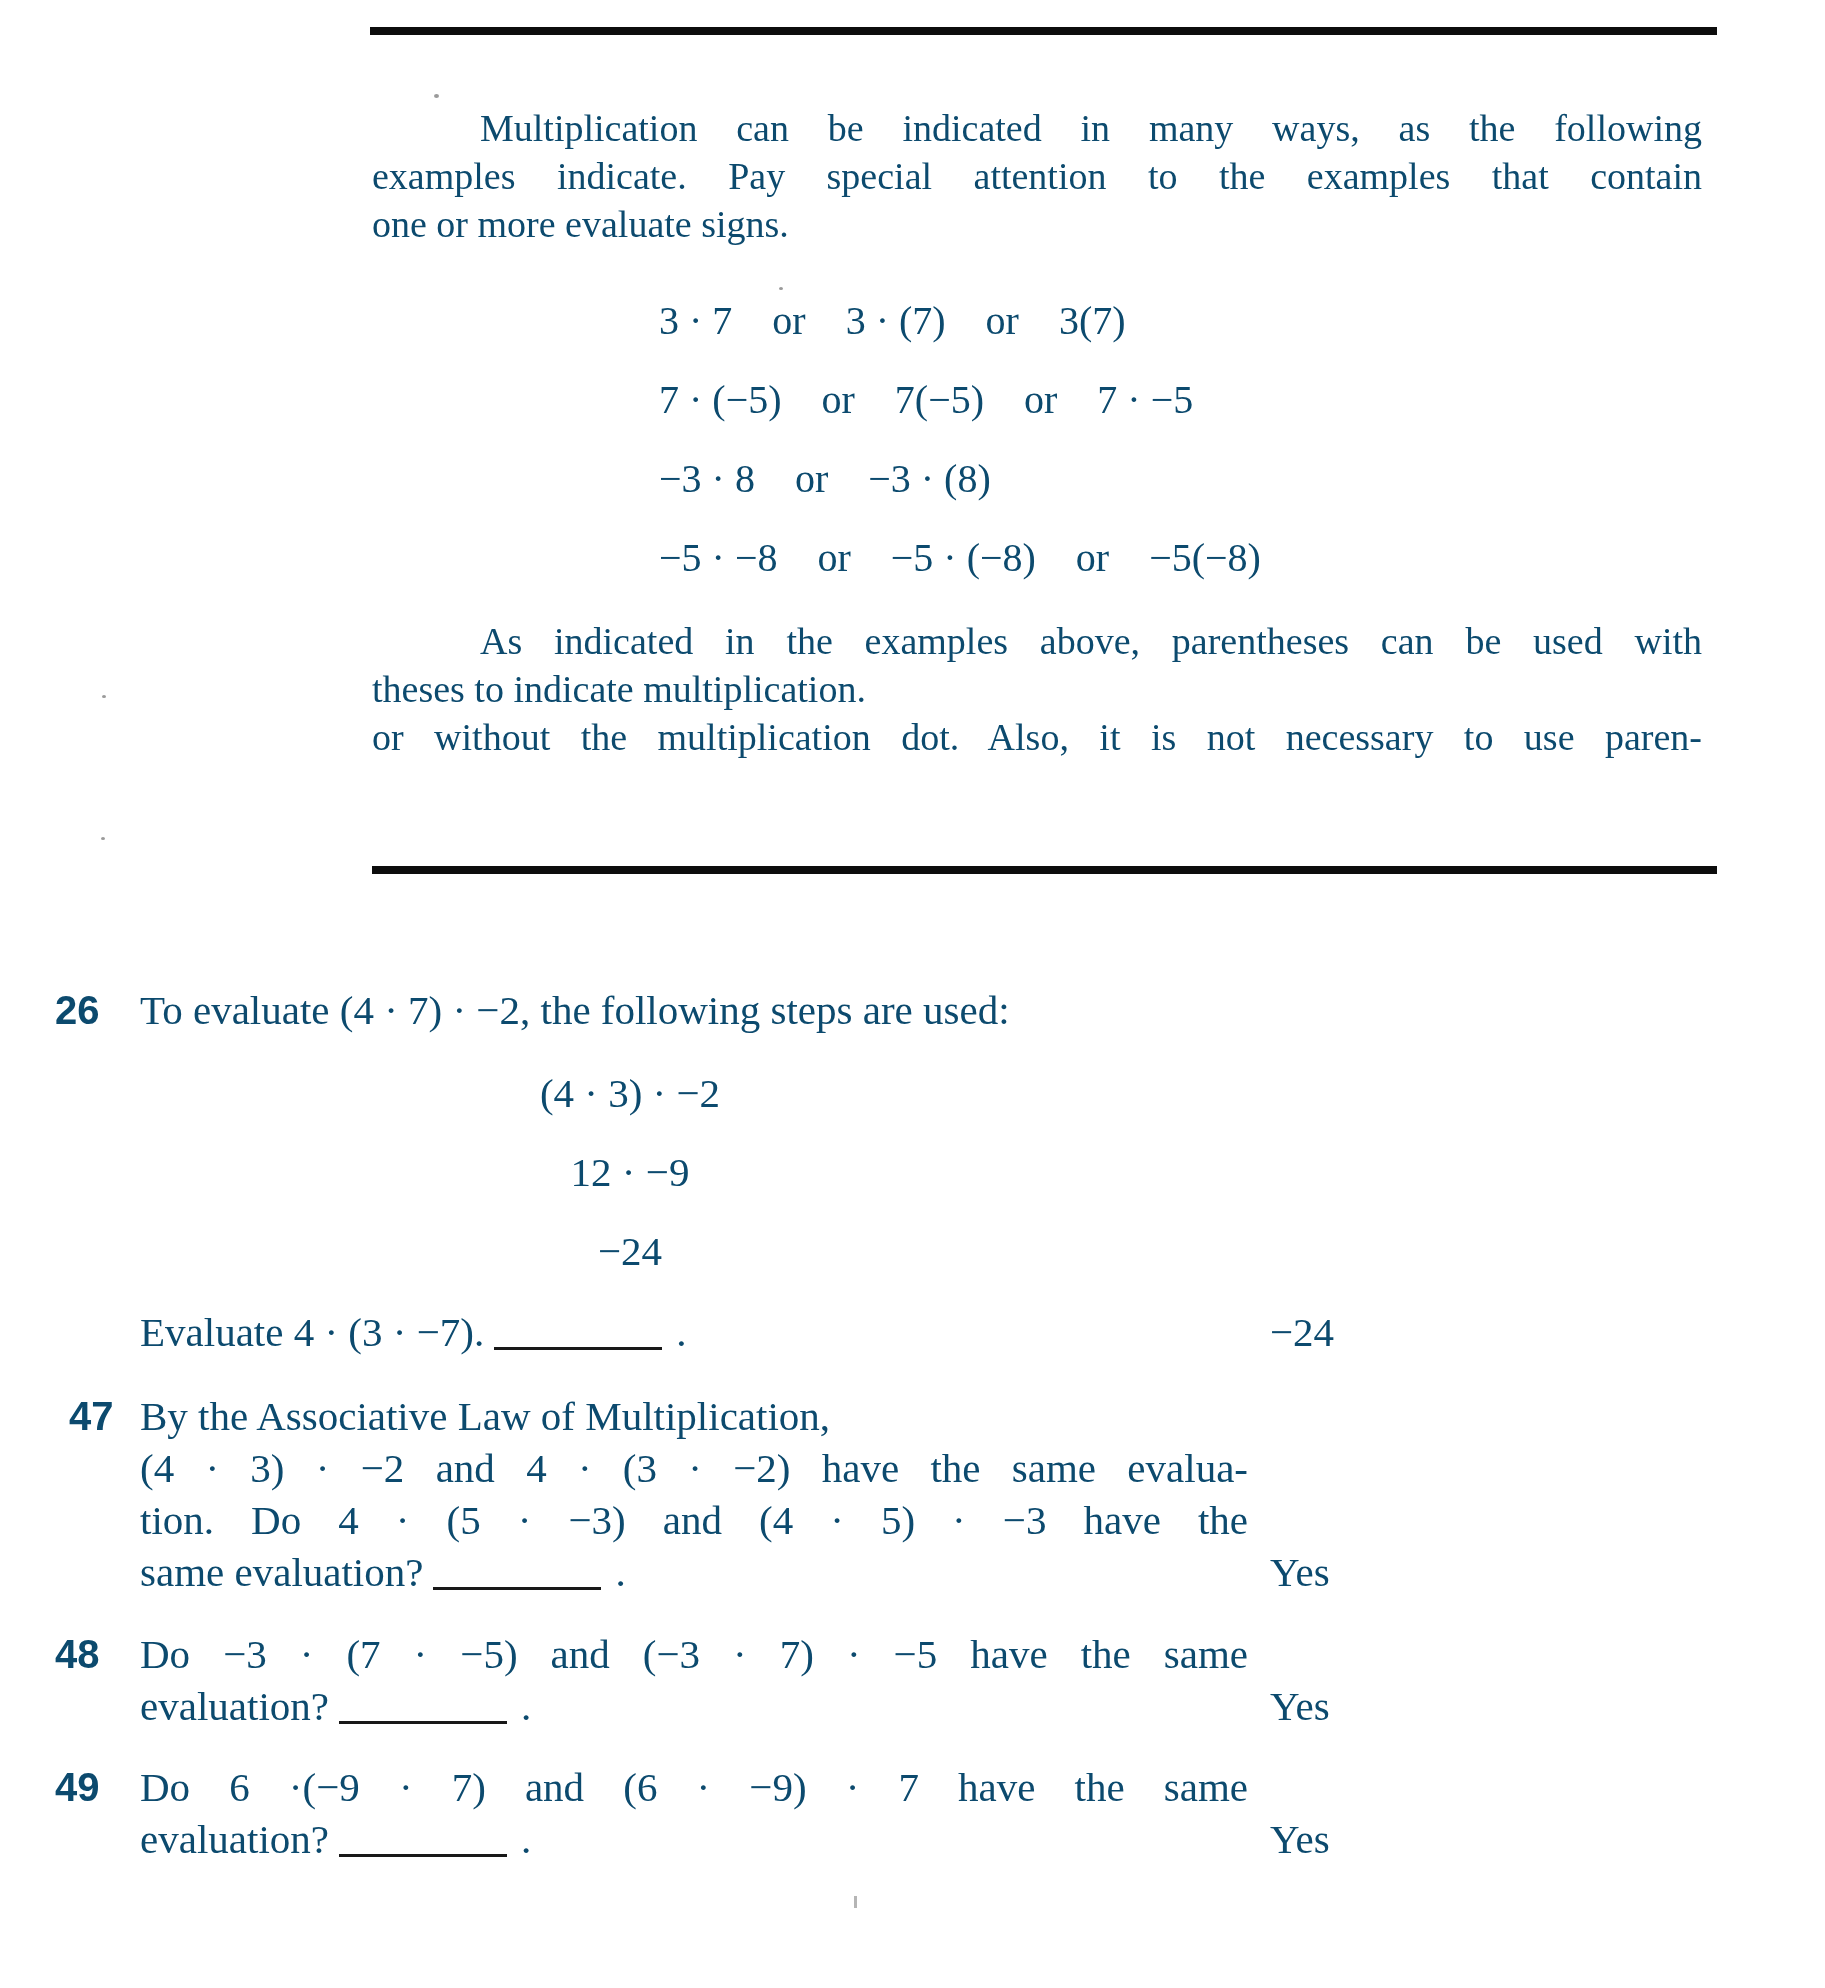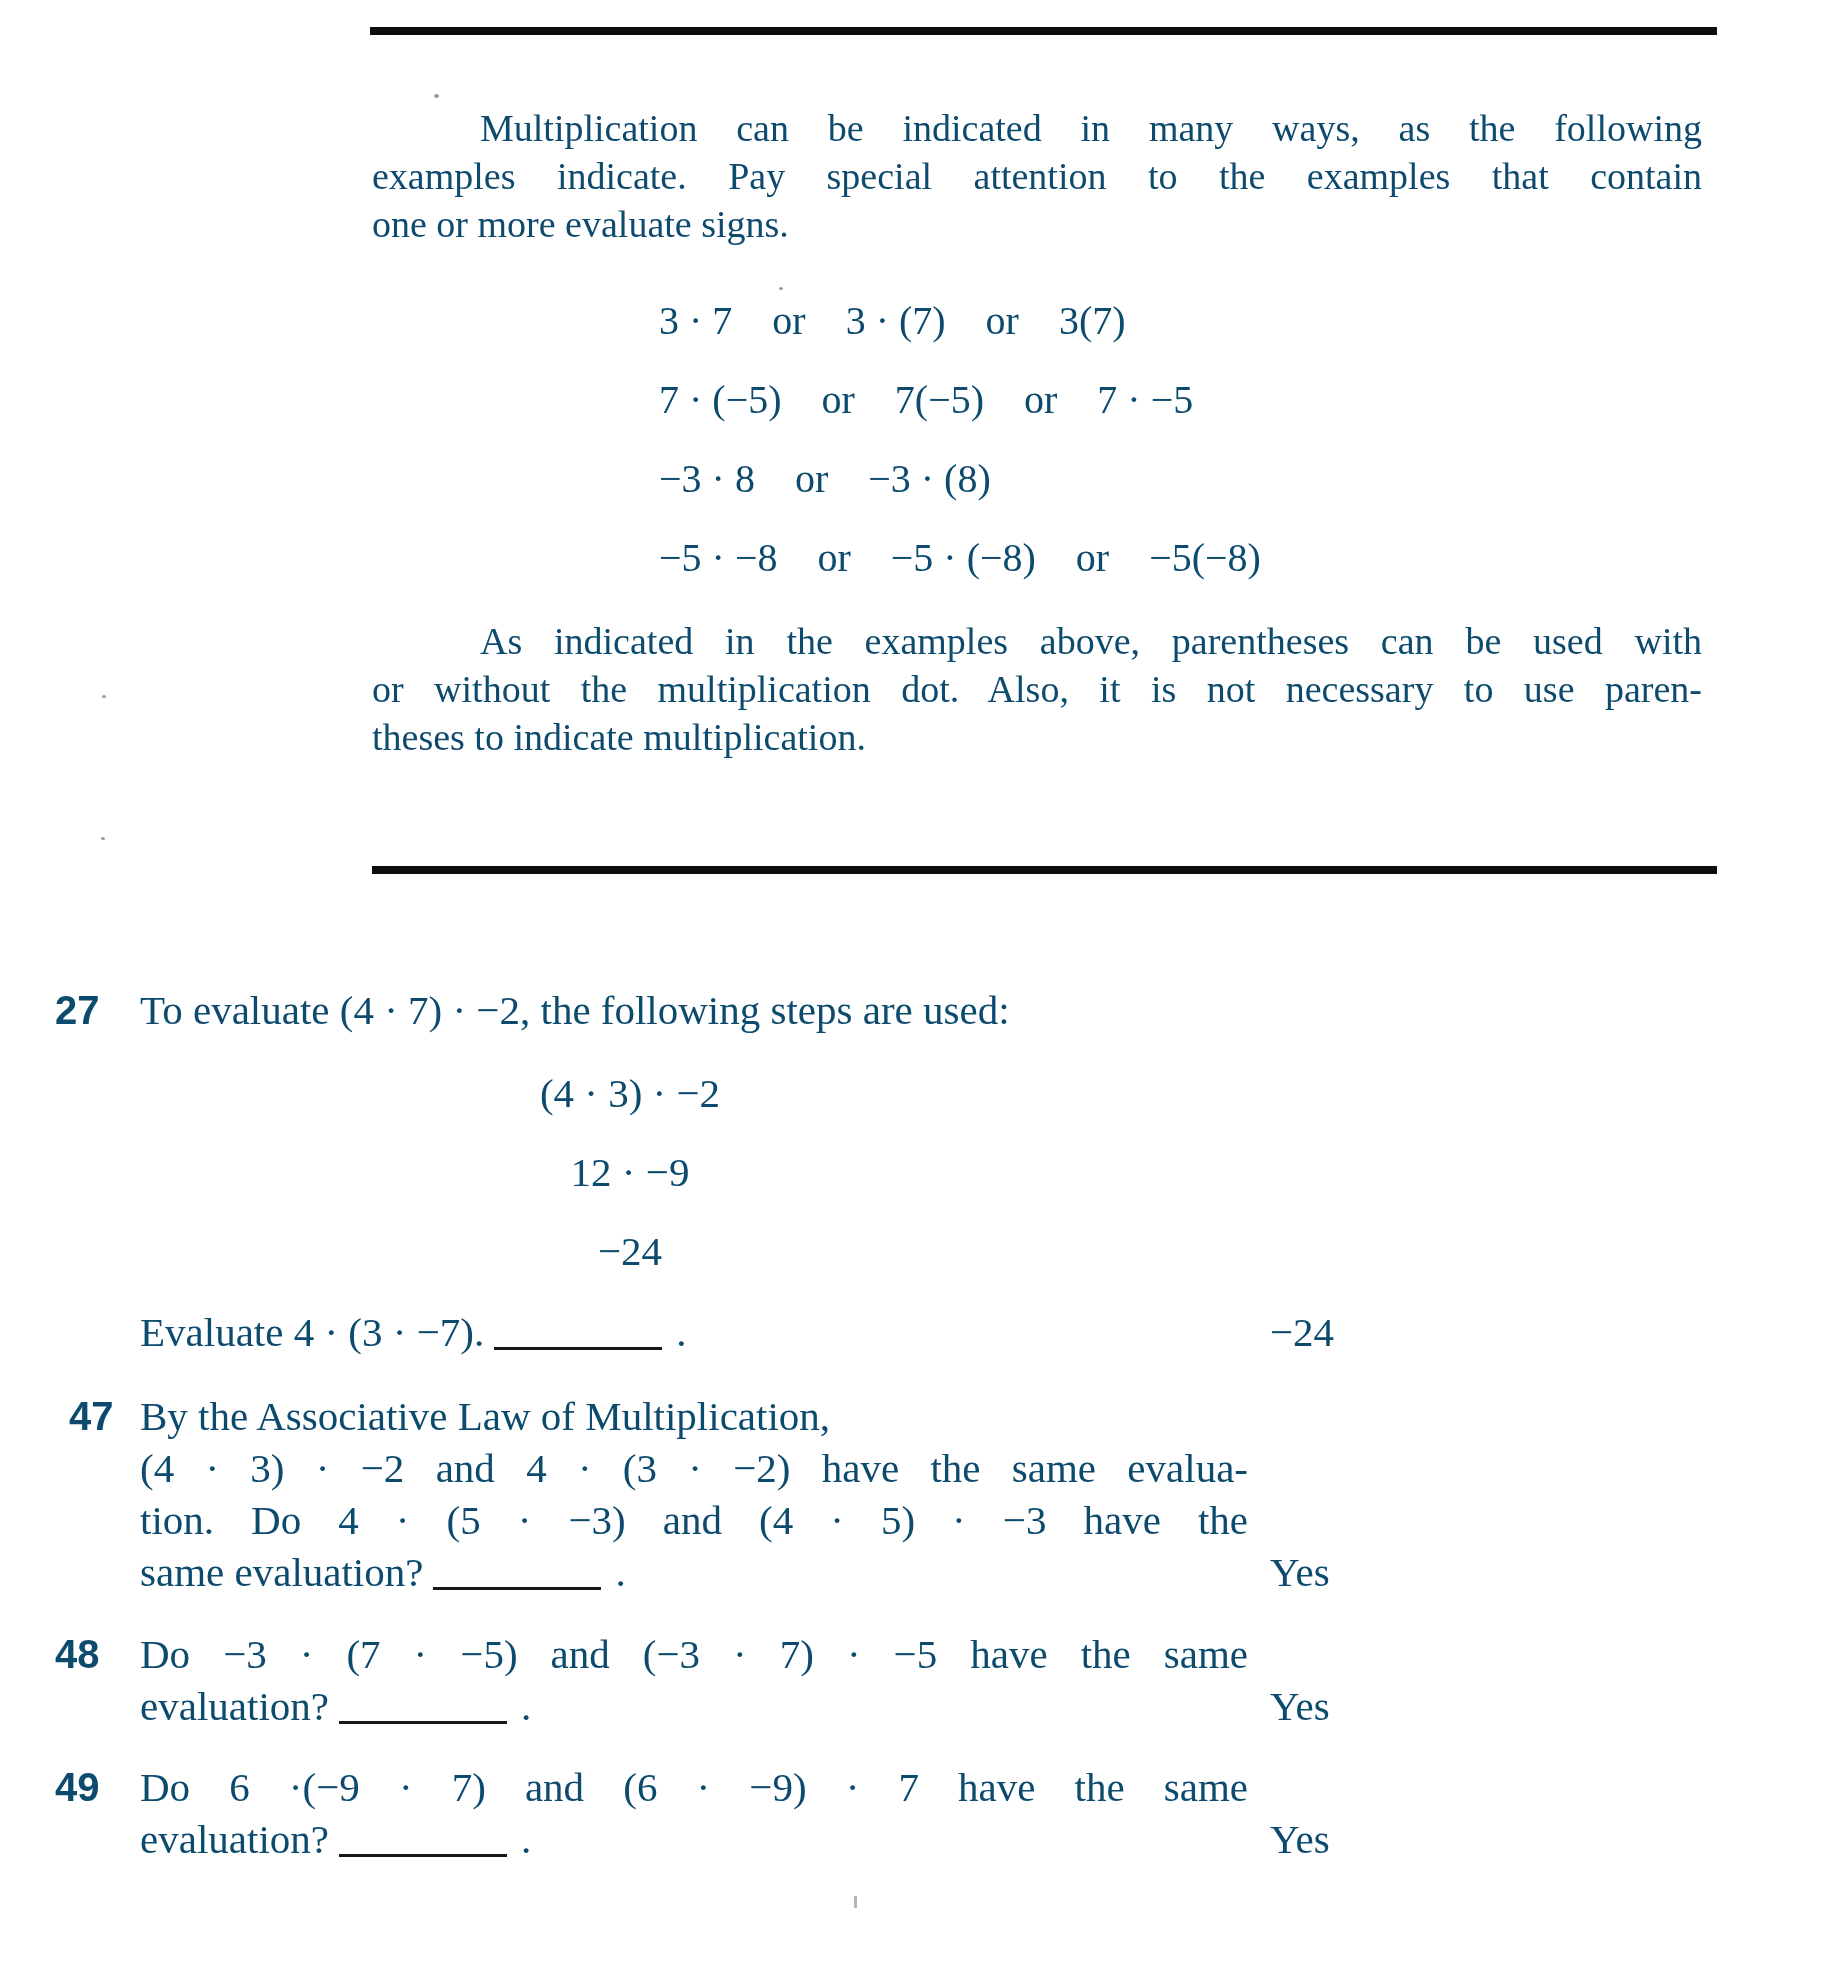--- a/index.html
+++ b/index.html
@@ -61,28 +61,28 @@
 
   <div class="abs mathblock" style="left:659px; top:281px;">
     <div class="mline">3 · 7    or    3 · (7)    or    3(7)</div>
     <div class="mline">7 · (−5)    or    7(−5)    or    7 · −5</div>
     <div class="mline">−3 · 8    or    −3 · (8)</div>
     <div class="mline">−5 · −8    or    −5 · (−8)    or    −5(−8)</div>
   </div>
 
   <div class="abs para" style="left:372px; top:617px;">
     <div class="pline indent just">As indicated in the examples above, parentheses can be used with</div>
+    <div class="pline">theses to indicate multiplication.</div>
     <div class="pline just">or without the multiplication dot.  Also, it is not necessary to use paren-</div>
-    <div class="pline">theses to indicate multiplication.</div>
   </div>
 
   <div class="abs rule" style="left:372px; top:866px; width:1345px; height:8px;"></div>
 
   <div>
-    <div class="abs frame-number" style="left:55px; top:984px;">27</div>
+    <div class="abs frame-number" style="left:55px; top:984px;">26</div>
     <div class="abs frame-text" style="left:140px; top:984px;">
       <div class="fline">To evaluate (4 · 7) · −2, the following steps are used:</div>
     </div>
     <div class="abs steps" style="left:505px; top:1054px;">
       <div class="sline">(4 · 3) · −2</div>
       <div class="sline">12 · −9</div>
       <div class="sline">−24</div>
     </div>
     <div class="abs frame-text" style="left:140px; top:1306px;">
       <div class="fline">

